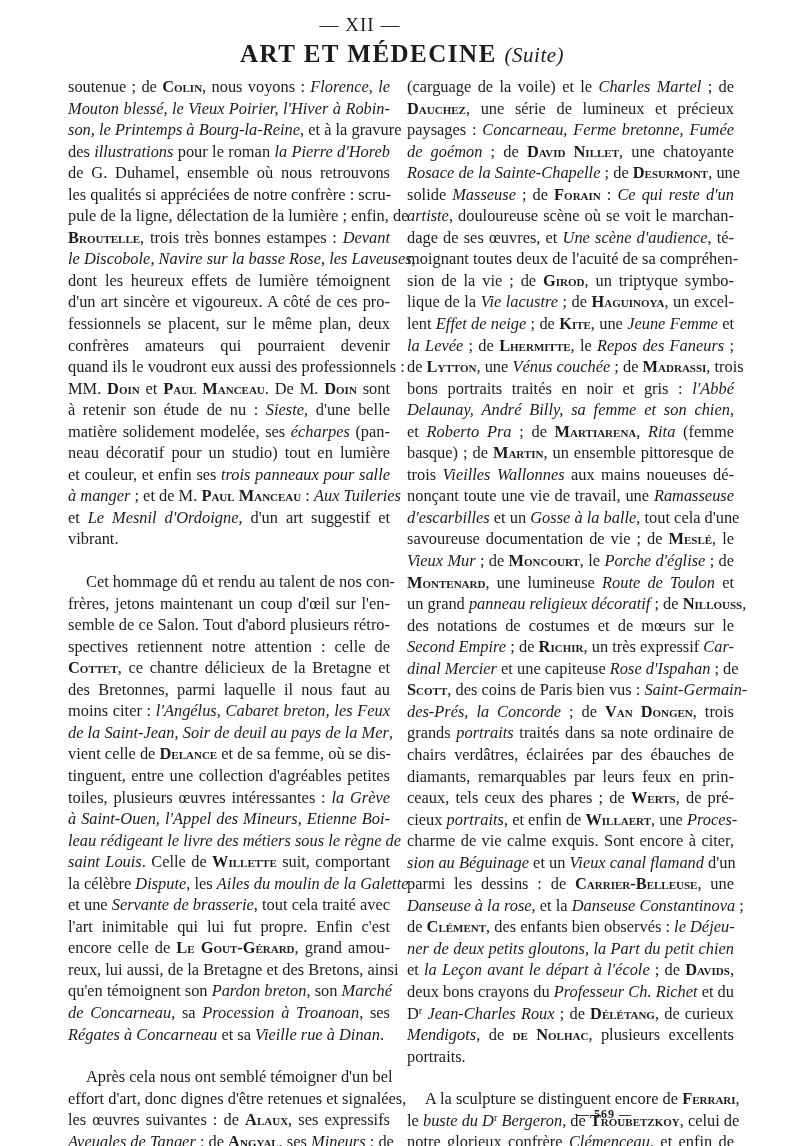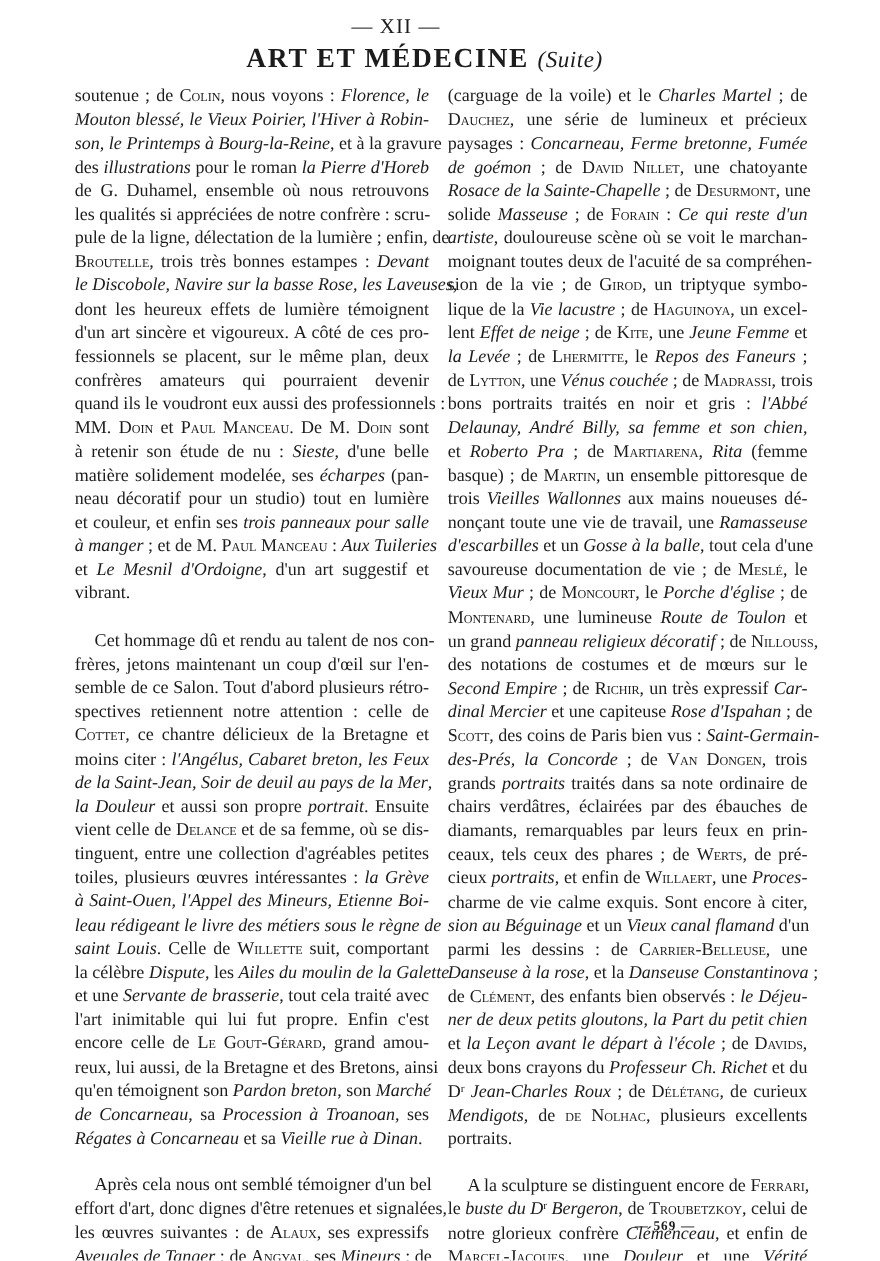--- a/index.html
+++ b/index.html
@@ -9,37 +9,38 @@
     color: #1c1c1c;
   }
   .page-number-top {
     position: absolute; top: 14px; left: 0; width: 720px; text-align: center;
     font-family: "Liberation Serif", serif; font-size: 19px; letter-spacing: 1px;
   }
   .page-title {
     position: absolute; top: 40px; left: 0; width: 772px; text-align: center;
     font-family: "Liberation Serif", serif; font-size: 25px; font-weight: bold;
     letter-spacing: 1.5px;
+    padding-left: 16px;
   }
   .page-title .subtitle { font-weight: normal; font-style: italic; font-size: 21px; letter-spacing: 0.5px; }
   .col {
     position: absolute; top: 76px;
     font-family: "Liberation Serif", serif; font-size: 16.4px;
   }
   .col.left { left: 68px; width: 322px; }
   .col.right { left: 407px; width: 327px; }
   .line {
     height: 21.55px; line-height: 21.55px; white-space: nowrap;
     text-align: justify; text-align-last: justify;
   }
   .line.last { text-align-last: left; }
   .line.indent { padding-left: 18px; }
   .line.gap { margin-top: 21px; }
   i { font-style: italic; }
-  .sc { font-variant: small-caps; }
+  .sc { font-variant: small-caps; font-weight: bold; }
   sup { font-size: 0.62em; vertical-align: 0.45em; line-height: 0; }
   .page-number-bottom {
     position: absolute; top: 1107px; left: 0; width: 632px; text-align: right;
     font-family: "Liberation Serif", serif; font-size: 12px; font-weight: bold; letter-spacing: 1px;
   }
 </style>
 </head>
 <body>
 
 <div class="page-number-top">— XII —</div>
@@ -70,23 +71,23 @@
     <div class="line"><span>neau décoratif pour un studio) tout en lumière</span></div>
     <div class="line"><span>et couleur, et enfin ses </span><i>trois panneaux pour salle</i></div>
     <div class="line"><i>à manger</i><span> ; et de M. </span><span class="sc">Paul Manceau</span><span> : </span><i>Aux Tuileries</i></div>
     <div class="line"><span>et </span><i>Le Mesnil d'Ordoigne</i><span>, d'un art suggestif et</span></div>
     <div class="line last"><span>vibrant.</span></div>
     <div class="line indent gap"><span>Cet hommage dû et rendu au talent de nos con-</span></div>
     <div class="line"><span>frères, jetons maintenant un coup d'œil sur l'en-</span></div>
     <div class="line"><span>semble de ce Salon. Tout d'abord plusieurs rétro-</span></div>
     <div class="line"><span>spectives retiennent notre attention : celle de</span></div>
     <div class="line"><span class="sc">Cottet</span><span>, ce chantre délicieux de la Bretagne et</span></div>
+    <div class="line"><span>des Bretonnes, parmi laquelle il nous faut au</span></div>
     <div class="line"><span>moins citer : </span><i>l'Angélus, Cabaret breton, les Feux</i></div>
     <div class="line"><i>de la Saint-Jean, Soir de deuil au pays de la Mer</i><span>,</span></div>
-    <div class="line"><i>la Douleur</i><span> et aussi son propre </span><i>portrait</i><span>. Ensuite</span></div>
     <div class="line"><span>vient celle de </span><span class="sc">Delance</span><span> et de sa femme, où se dis-</span></div>
     <div class="line"><span>tinguent, entre une collection d'agréables petites</span></div>
     <div class="line"><span>toiles, plusieurs œuvres intéressantes : </span><i>la Grève</i></div>
     <div class="line"><i>à Saint-Ouen, l'Appel des Mineurs, Etienne Boi-</i></div>
     <div class="line"><i>leau rédigeant le livre des métiers sous le règne de</i></div>
     <div class="line"><i>saint Louis</i><span>. Celle de </span><span class="sc">Willette</span><span> suit, comportant</span></div>
     <div class="line"><span>la célèbre </span><i>Dispute</i><span>, les </span><i>Ailes du moulin de la Galette</i></div>
     <div class="line"><span>et une </span><i>Servante de brasserie</i><span>, tout cela traité avec</span></div>
     <div class="line"><span>l'art inimitable qui lui fut propre. Enfin c'est</span></div>
     <div class="line"><span>encore celle de </span><span class="sc">Le Gout-Gérard</span><span>, grand amou-</span></div>
@@ -101,20 +102,21 @@
     <div class="line"><span class="sc">Arnavielle</span><span>, un curieux </span><i>Rouen sous la neige</i><span> ; de</span></div>
   </div>
 <div class="col right" id="col-right">
     <div class="line"><span>(carguage de la voile) et le </span><i>Charles Martel</i><span> ; de</span></div>
     <div class="line"><span class="sc">Dauchez</span><span>, une série de lumineux et précieux</span></div>
     <div class="line"><span>paysages : </span><i>Concarneau, Ferme bretonne, Fumée</i></div>
     <div class="line"><i>de goémon</i><span> ; de </span><span class="sc">David Nillet</span><span>, une chatoyante</span></div>
     <div class="line"><i>Rosace de la Sainte-Chapelle</i><span> ; de </span><span class="sc">Desurmont</span><span>, une</span></div>
     <div class="line"><span>solide </span><i>Masseuse</i><span> ; de </span><span class="sc">Forain</span><span> : </span><i>Ce qui reste d'un</i></div>
     <div class="line"><i>artiste</i><span>, douloureuse scène où se voit le marchan-</span></div>
+    <div class="line"><span>dage de ses œuvres, et </span><i>Une scène d'audience</i><span>, té-</span></div>
     <div class="line"><span>moignant toutes deux de l'acuité de sa compréhen-</span></div>
     <div class="line"><span>sion de la vie ; de </span><span class="sc">Girod</span><span>, un triptyque symbo-</span></div>
     <div class="line"><span>lique de la </span><i>Vie lacustre</i><span> ; de </span><span class="sc">Haguinoya</span><span>, un excel-</span></div>
     <div class="line"><span>lent </span><i>Effet de neige</i><span> ; de </span><span class="sc">Kite</span><span>, une </span><i>Jeune Femme</i><span> et</span></div>
     <div class="line"><i>la Levée</i><span> ; de </span><span class="sc">Lhermitte</span><span>, le </span><i>Repos des Faneurs</i><span> ;</span></div>
     <div class="line"><span>de </span><span class="sc">Lytton</span><span>, une </span><i>Vénus couchée</i><span> ; de </span><span class="sc">Madrassi</span><span>, trois</span></div>
     <div class="line"><span>bons portraits traités en noir et gris : </span><i>l'Abbé</i></div>
     <div class="line"><i>Delaunay, André Billy, sa femme et son chien</i><span>,</span></div>
     <div class="line"><span>et </span><i>Roberto Pra</i><span> ; de </span><span class="sc">Martiarena</span><span>, </span><i>Rita</i><span> (femme</span></div>
     <div class="line"><span>basque) ; de </span><span class="sc">Martin</span><span>, un ensemble pittoresque de</span></div>

